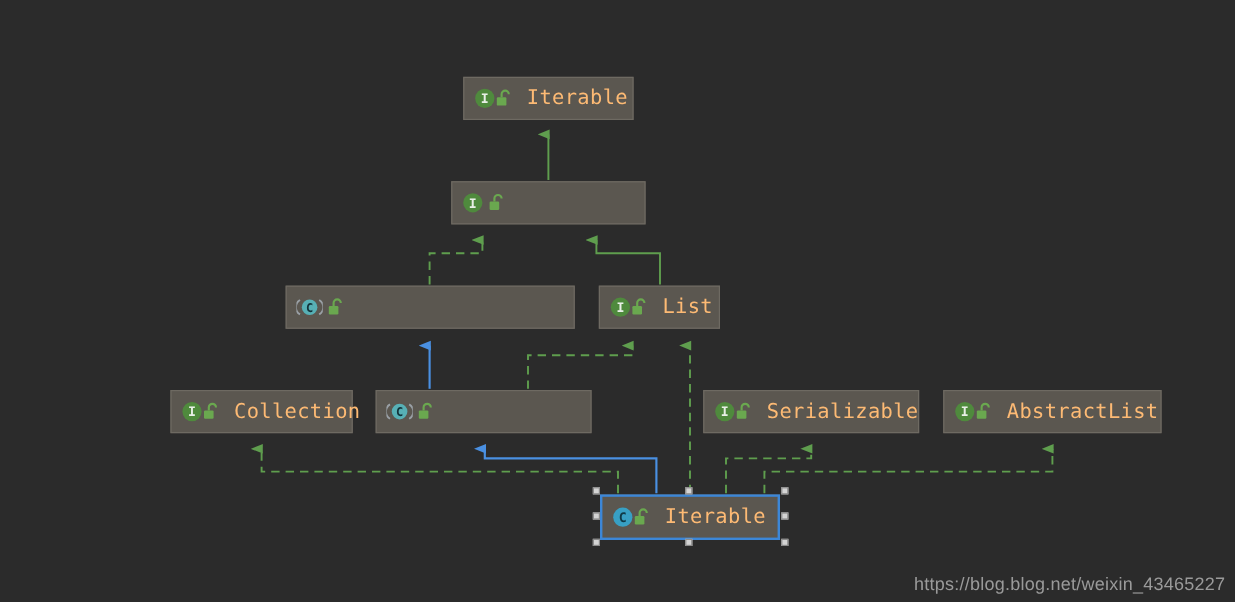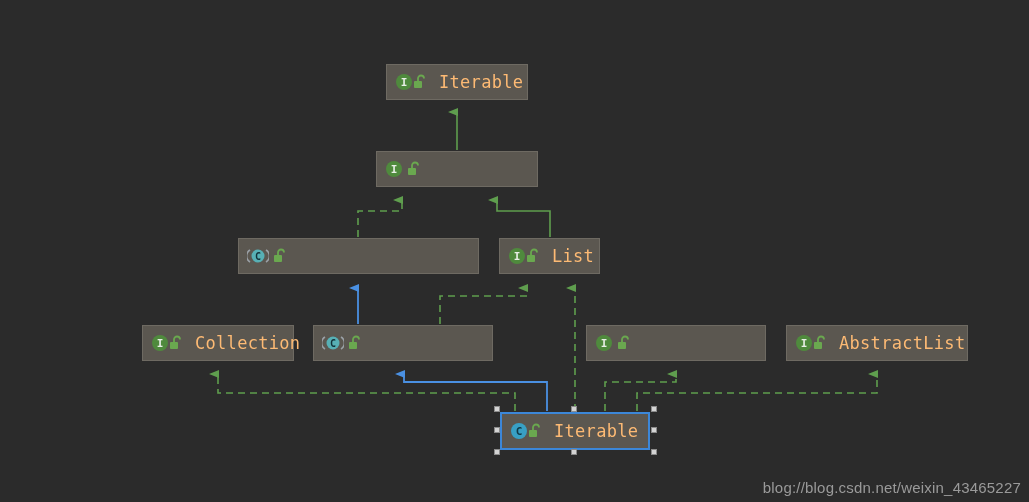--- a/index.html
+++ b/index.html
@@ -235,20 +235,21 @@
         <text x="9" y="13" font-family="DejaVu Sans Mono, monospace" font-size="11" font-weight="bold" fill="#e8efe6" text-anchor="middle">I</text>
       </svg>
     </span>
       <span class="icon-gap"></span>
     <span class="icon-wrap">
       <svg width="14" height="16" viewBox="0 0 14 16">
         <path d="M5,7 V4.5 a3,3 0 0 1 6,0" stroke="#6aa84f" stroke-width="1.8" fill="none"></path>
         <rect x="1" y="7" width="8" height="7" rx="1" fill="#6aa84f"></rect>
       </svg>
     </span>
+    <span class="node-label">Serializable</span>
   </div>
 
   <div class="node" style="left:786px; top:325px; width:182px;">
     <span class="icon-wrap">
       <svg width="18" height="18" viewBox="0 0 18 18">
         <circle cx="9" cy="9" r="8" fill="#4f8a3d"></circle>
         <text x="9" y="13" font-family="DejaVu Sans Mono, monospace" font-size="11" font-weight="bold" fill="#e8efe6" text-anchor="middle">I</text>
       </svg>
     </span>
       <span class="icon-gap"></span>
@@ -280,15 +281,15 @@
 
   <div class="handle" style="left:494px; top:406px;"></div>
   <div class="handle" style="left:571px; top:406px;"></div>
   <div class="handle" style="left:651px; top:406px;"></div>
   <div class="handle" style="left:494px; top:427px;"></div>
   <div class="handle" style="left:651px; top:427px;"></div>
   <div class="handle" style="left:494px; top:449px;"></div>
   <div class="handle" style="left:571px; top:449px;"></div>
   <div class="handle" style="left:651px; top:449px;"></div>
 
-  <div class="watermark">blog://blog.csdn.net/weixin_43465227</div>
+  <div class="watermark">https://blog.blog.net/weixin_43465227</div>
 
 </div>
 
 </body></html>

